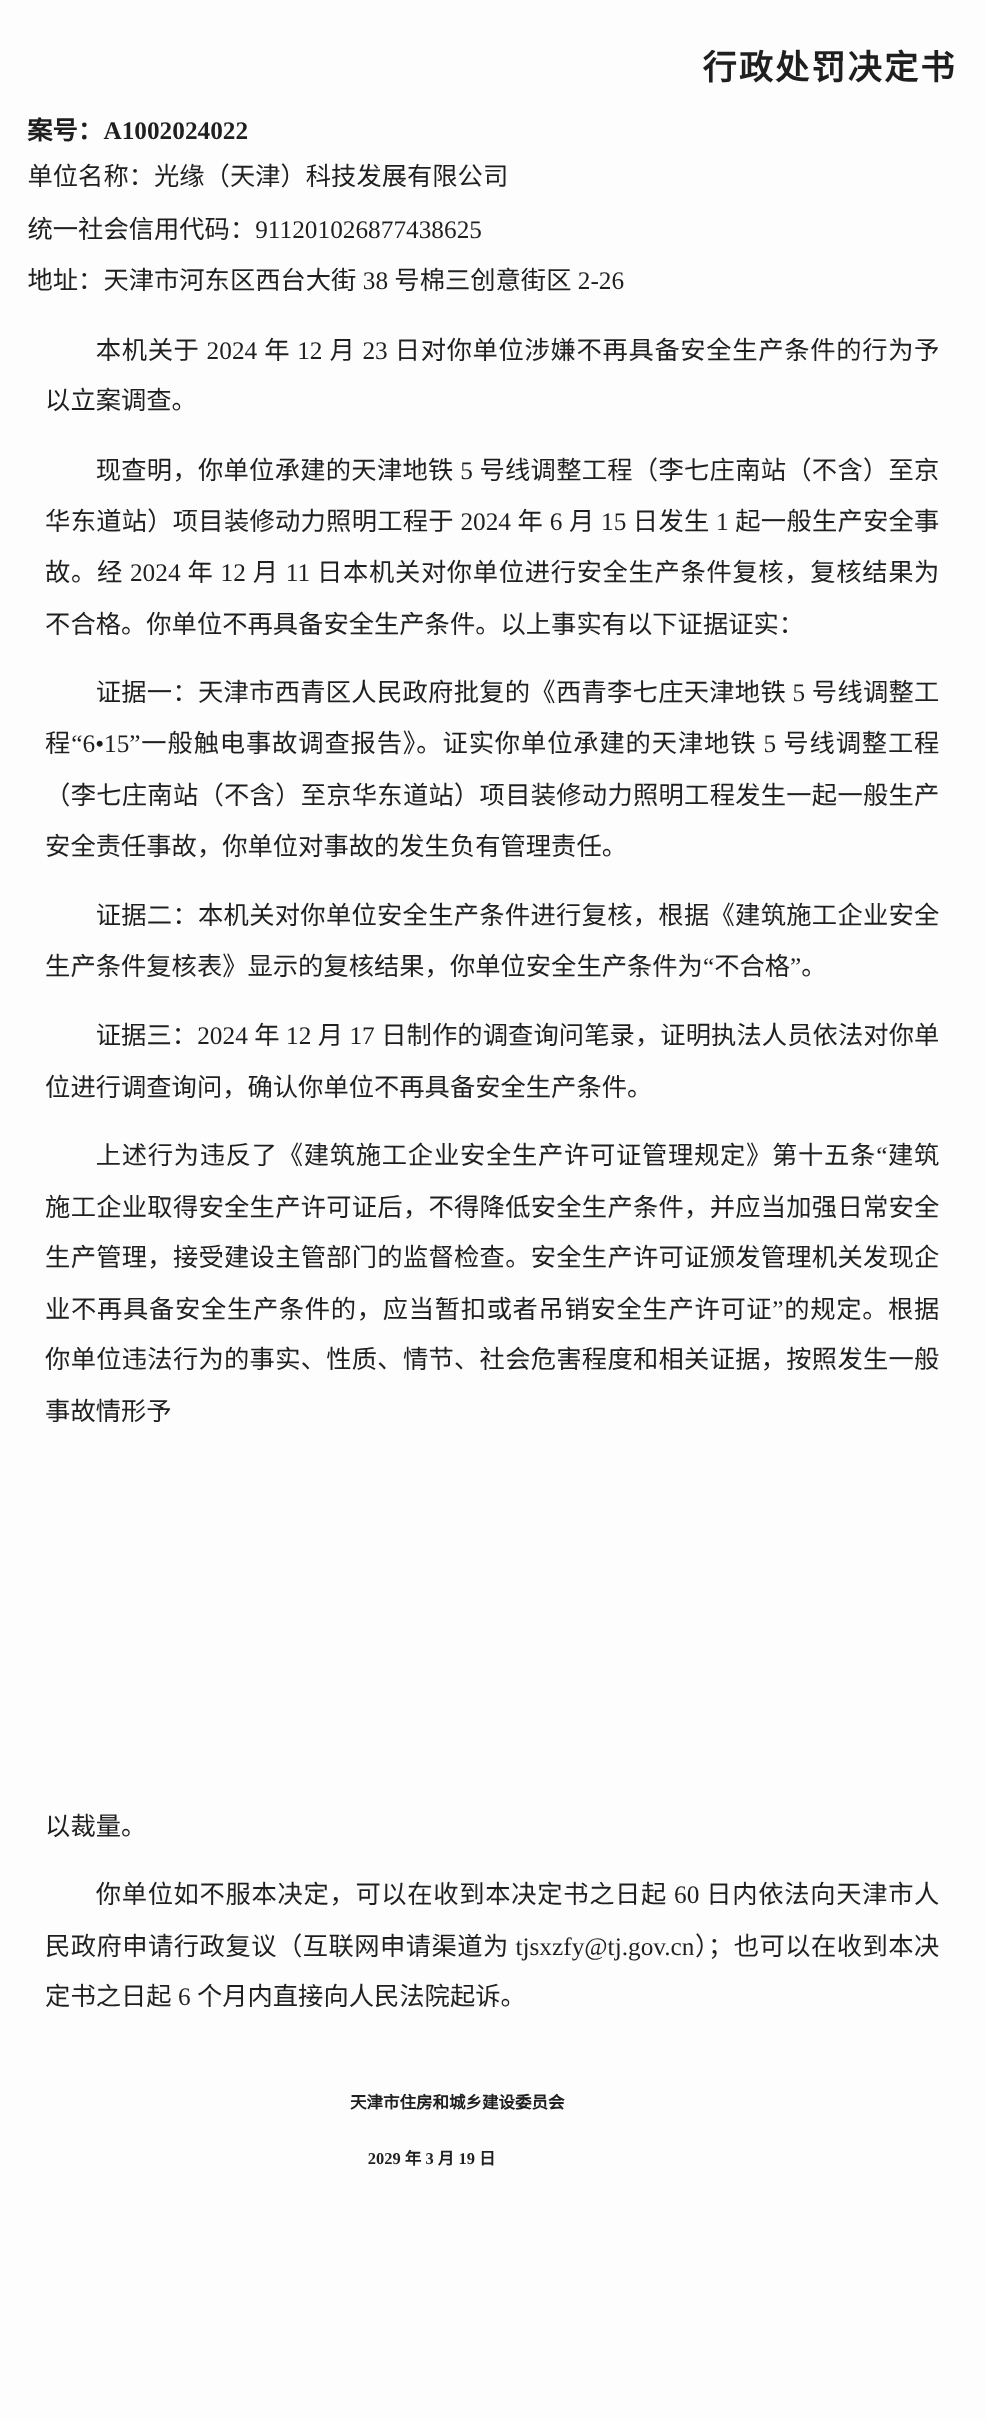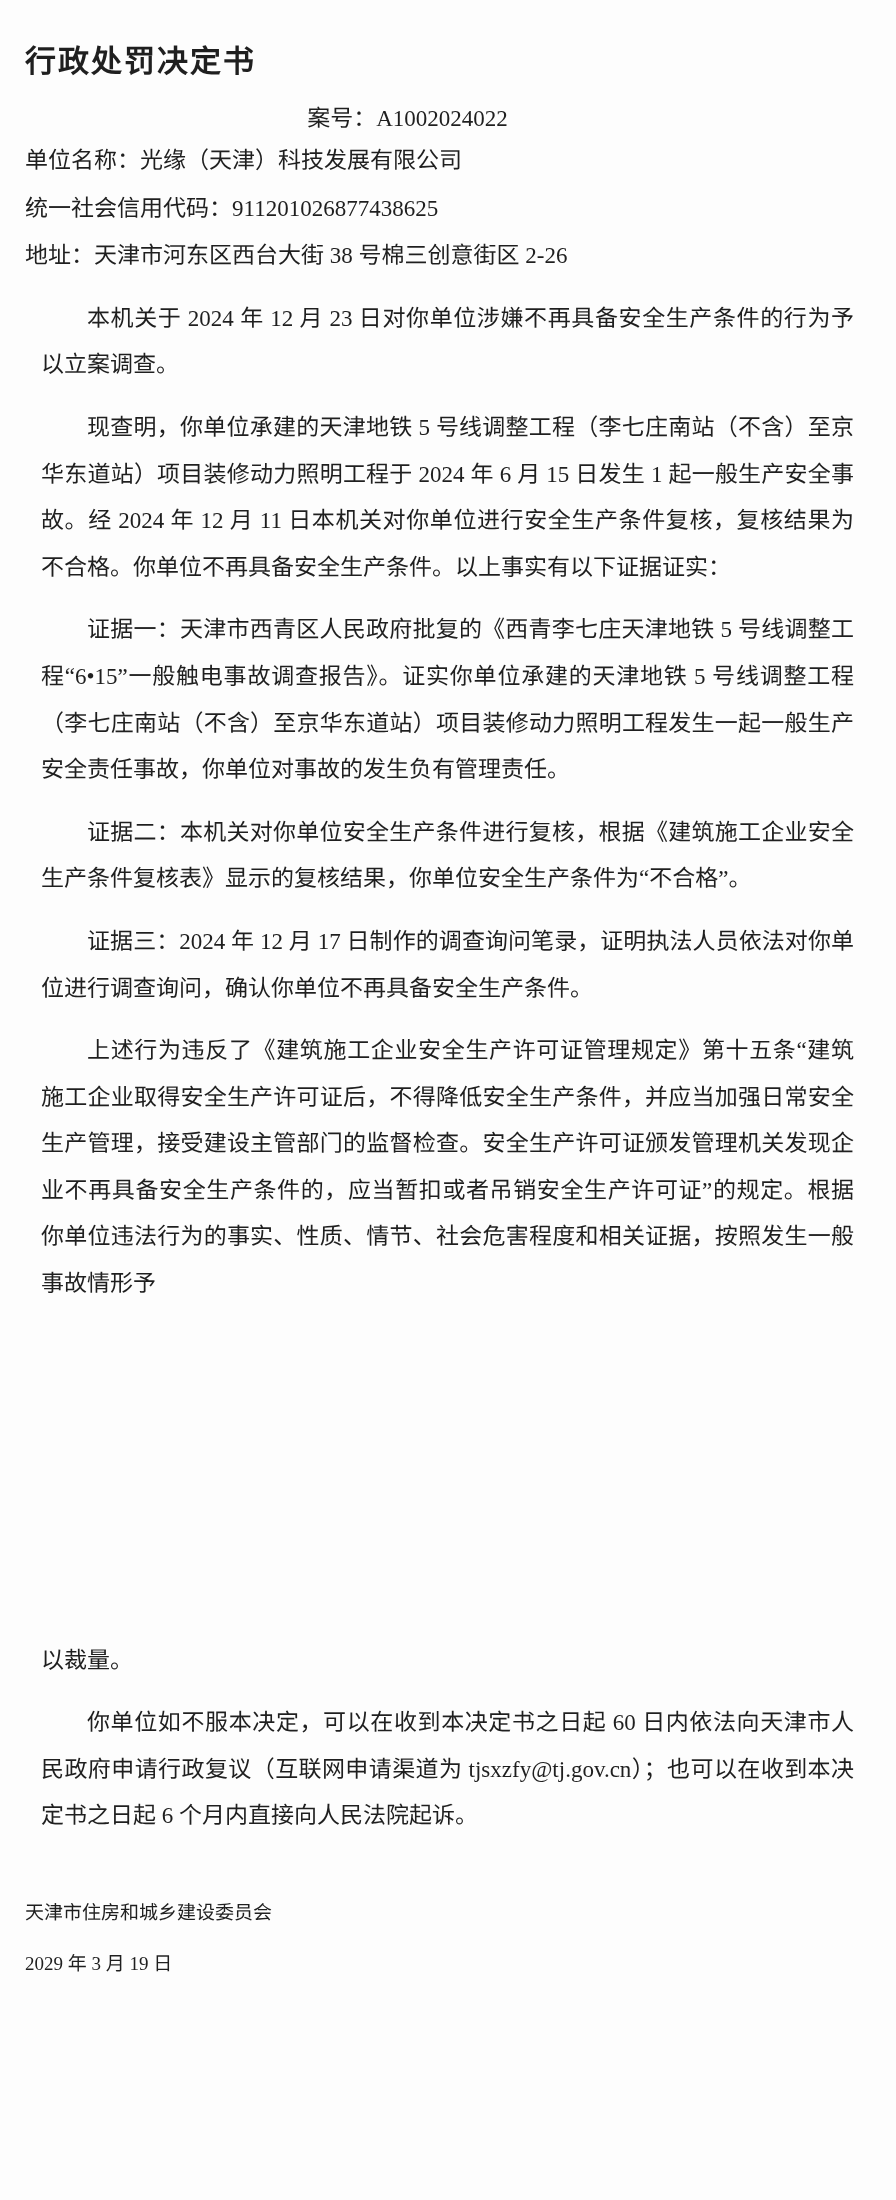--- a/index.html
+++ b/index.html
@@ -14,33 +14,34 @@
     box-sizing: border-box;
     padding: 0 26px 0 25px;
     overflow: hidden;
     background: #fdfdfd;
     color: #1f1f1f;
     font-family: "Liberation Serif", "DejaVu Serif", serif;
   }
   .doc-title {
     margin: 0;
     padding-top: 44px;
-    text-align: left;
+    text-align: right;
     font-size: 31px;
     line-height: 36px;
     font-weight: 700;
     letter-spacing: 2px;
   }
   .case-line {
     margin-top: 25px;
     line-height: 28px;
     font-size: 23px;
-    text-align: center;
+    text-align: left;
     padding-right: 80px;
     white-space: nowrap;
+    font-weight: bold;
   }
   .meta {
     margin-top: 4px;
     font-size: 23px;
   }
   .meta-line {
     line-height: 47.6px;
     white-space: nowrap;
   }
   .doc-body {
@@ -56,22 +57,23 @@
     word-break: break-all;
   }
   .doc-body p.no-indent {
     text-indent: 0;
   }
   .page-gap {
     height: 298px;
   }
   .signature {
     margin-top: 49px;
-    font-size: 19px;
-    text-align: left;
+    font-size: 15px;
+    text-align: center;
+    font-weight: bold;
   }
   .sig-org {
     line-height: 47.6px;
     padding-right: 63px;
     white-space: nowrap;
   }
   .sig-date {
     margin-top: 3px;
     line-height: 47.6px;
     padding-right: 110px;

